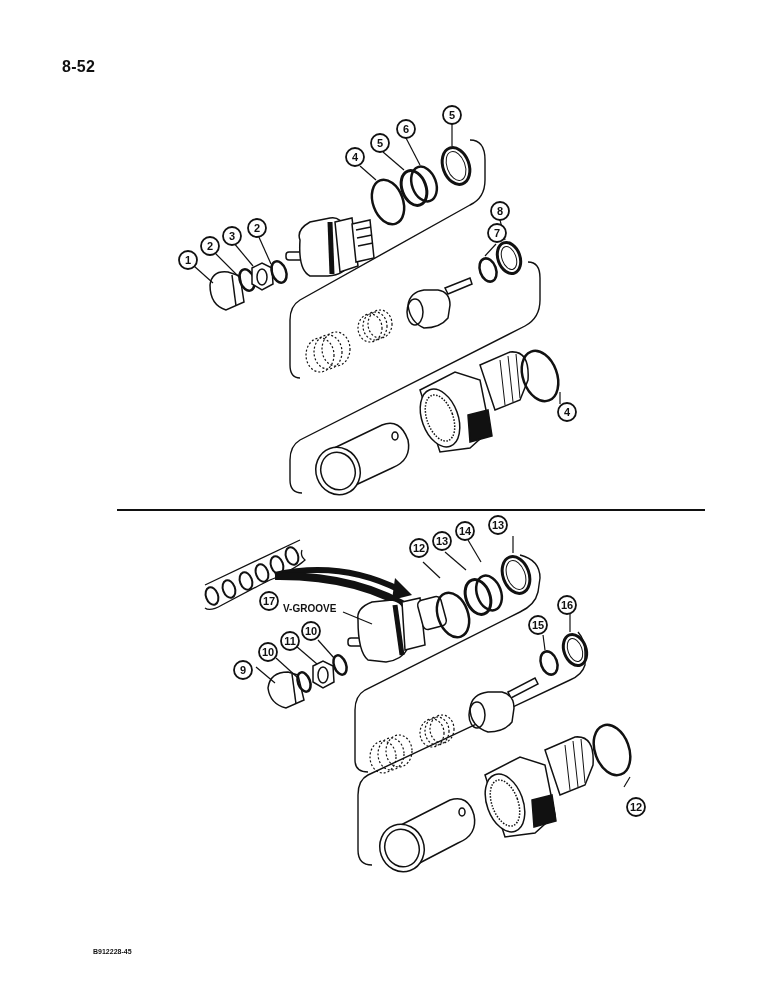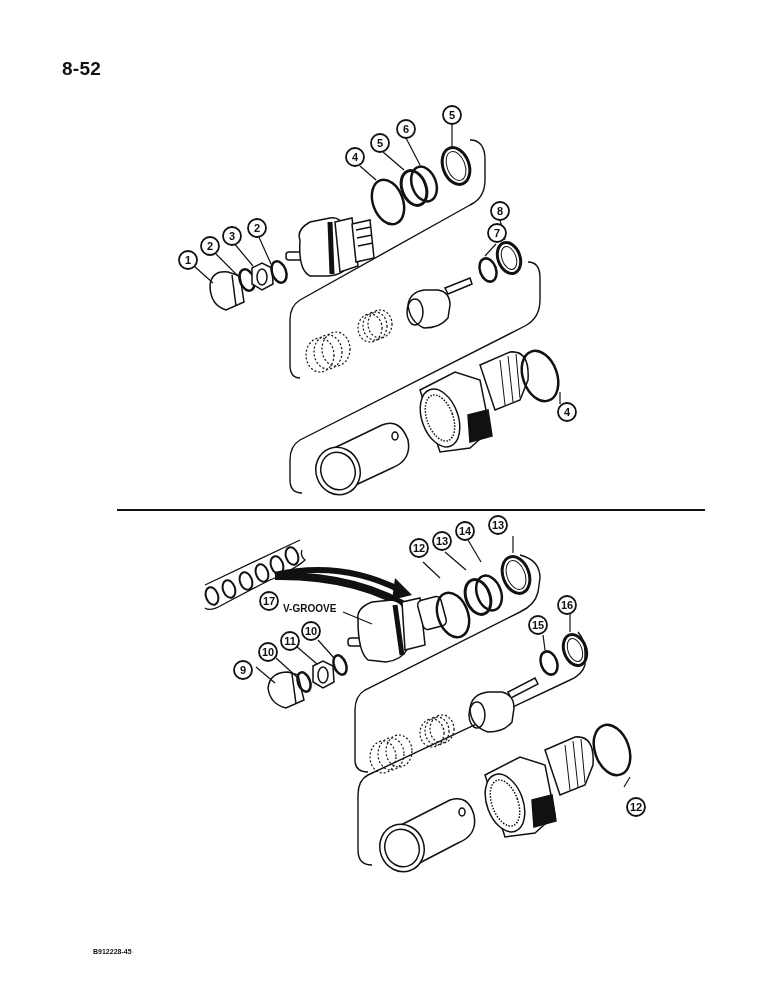--- a/index.html
+++ b/index.html
@@ -1,17 +1,17 @@
 <!DOCTYPE html>
 <html><head>
 <meta charset="utf-8">
 <style>
   html, body { margin: 0; padding: 0; background: #ffffff; }
   body { width: 772px; height: 1000px; position: relative; overflow: hidden; font-family: "Liberation Sans", sans-serif; color: #111; }
-  .page-num { position: absolute; left: 62px; top: 58px; font-size: 19px; font-weight: bold; letter-spacing: 0.3px; }
+  .page-num { position: absolute; left: 62px; top: 58px; font-size: 16px; font-weight: bold; letter-spacing: 0.3px; }
   .fig-code { position: absolute; left: 93px; top: 948px; font-size: 7px; font-weight: bold; }
   .separator { position: absolute; left: 117px; top: 509px; width: 588px; height: 2px; background: #111; }
   svg.diagram { position: absolute; left: 0; top: 0; }
   .callout-text { font-family: "Liberation Sans", sans-serif; font-weight: bold; font-size: 11px; fill: #111; }
   .vgroove { font-family: "Liberation Sans", sans-serif; font-weight: bold; font-size: 10px; fill: #111; }
 </style>
 </head>
 <body>
 
 <div class="page-num">8-52</div>

